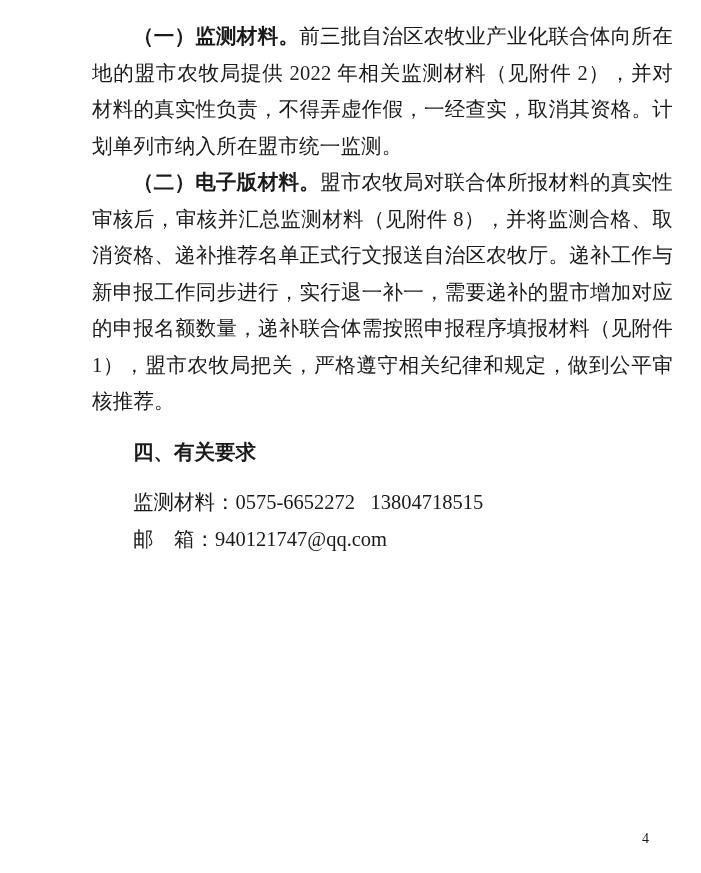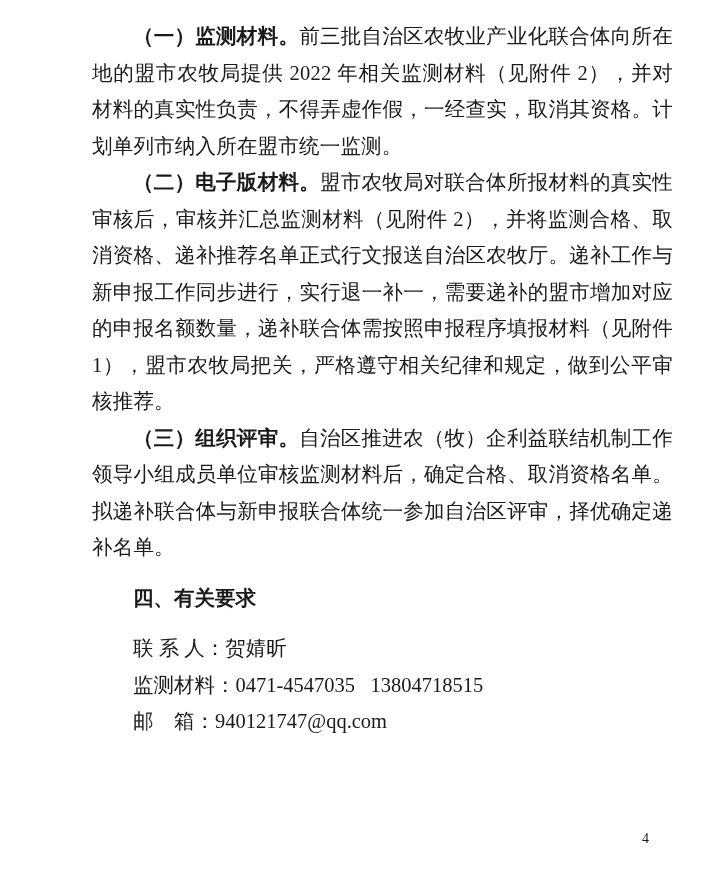--- a/index.html
+++ b/index.html
@@ -70,32 +70,28 @@
 </head>
 <body>
 
 <div class="page">
 
   <p class="para indent">
     <span class="bold-lead">（一）监测材料。</span><span>前三批自治区农牧业产业化联合体向所在地的盟市农牧局提供 2022 年相关监测材料（见附件 2），并对材料的真实性负责，不得弄虚作假，一经查实，取消其资格。计划单列市纳入所在盟市统一监测。</span>
   </p>
 
   <p class="para indent">
-    <span class="bold-lead">（二）电子版材料。</span><span>盟市农牧局对联合体所报材料的真实性审核后，审核并汇总监测材料（见附件 2），并将监测合格、取消资格、递补推荐名单正式行文报送自治区农牧厅。递补工作与新申报工作同步进行，实行退一补一，需要递补的盟市增加对应的申报名额数量，递补联合体需按照申报程序填报材料（见附件 1），盟市农牧局把关，严格遵守相关纪律和规定，做到公平审核推荐。</span>
+    <span class="bold-lead">（二）电子版材料。</span><span>盟市农牧局对联合体所报材料的真实性审核后，审核并汇总监测材料（见附件 8），并将监测合格、取消资格、递补推荐名单正式行文报送自治区农牧厅。递补工作与新申报工作同步进行，实行退一补一，需要递补的盟市增加对应的申报名额数量，递补联合体需按照申报程序填报材料（见附件 1），盟市农牧局把关，严格遵守相关纪律和规定，做到公平审核推荐。</span>
   </p>
 
-  <p class="para indent">
-    <span class="bold-lead">（三）组织评审。</span><span>自治区推进农（牧）企利益联结机制工作领导小组成员单位审核监测材料后，确定合格、取消资格名单。拟递补联合体与新申报联合体统一参加自治区评审，择优确定递补名单。</span>
-  </p>
 
   <div class="gap-small"></div>
 
   <h2 class="heading">四、有关要求</h2>
 
 
   <div class="contact-block">
-    <p class="contact"><span>联 系 人：</span><span>贺婧昕</span></p>
-    <p class="contact"><span>监测材料：</span><span>0471-4547035   13804718515</span></p>
+    <p class="contact"><span>监测材料：</span><span>0575-6652272   13804718515</span></p>
     <p class="contact"><span>邮    箱：</span><span>940121747@qq.com</span></p>
   </div>
 
   <div class="page-number">4</div>
 </div>
 
 </body></html>

